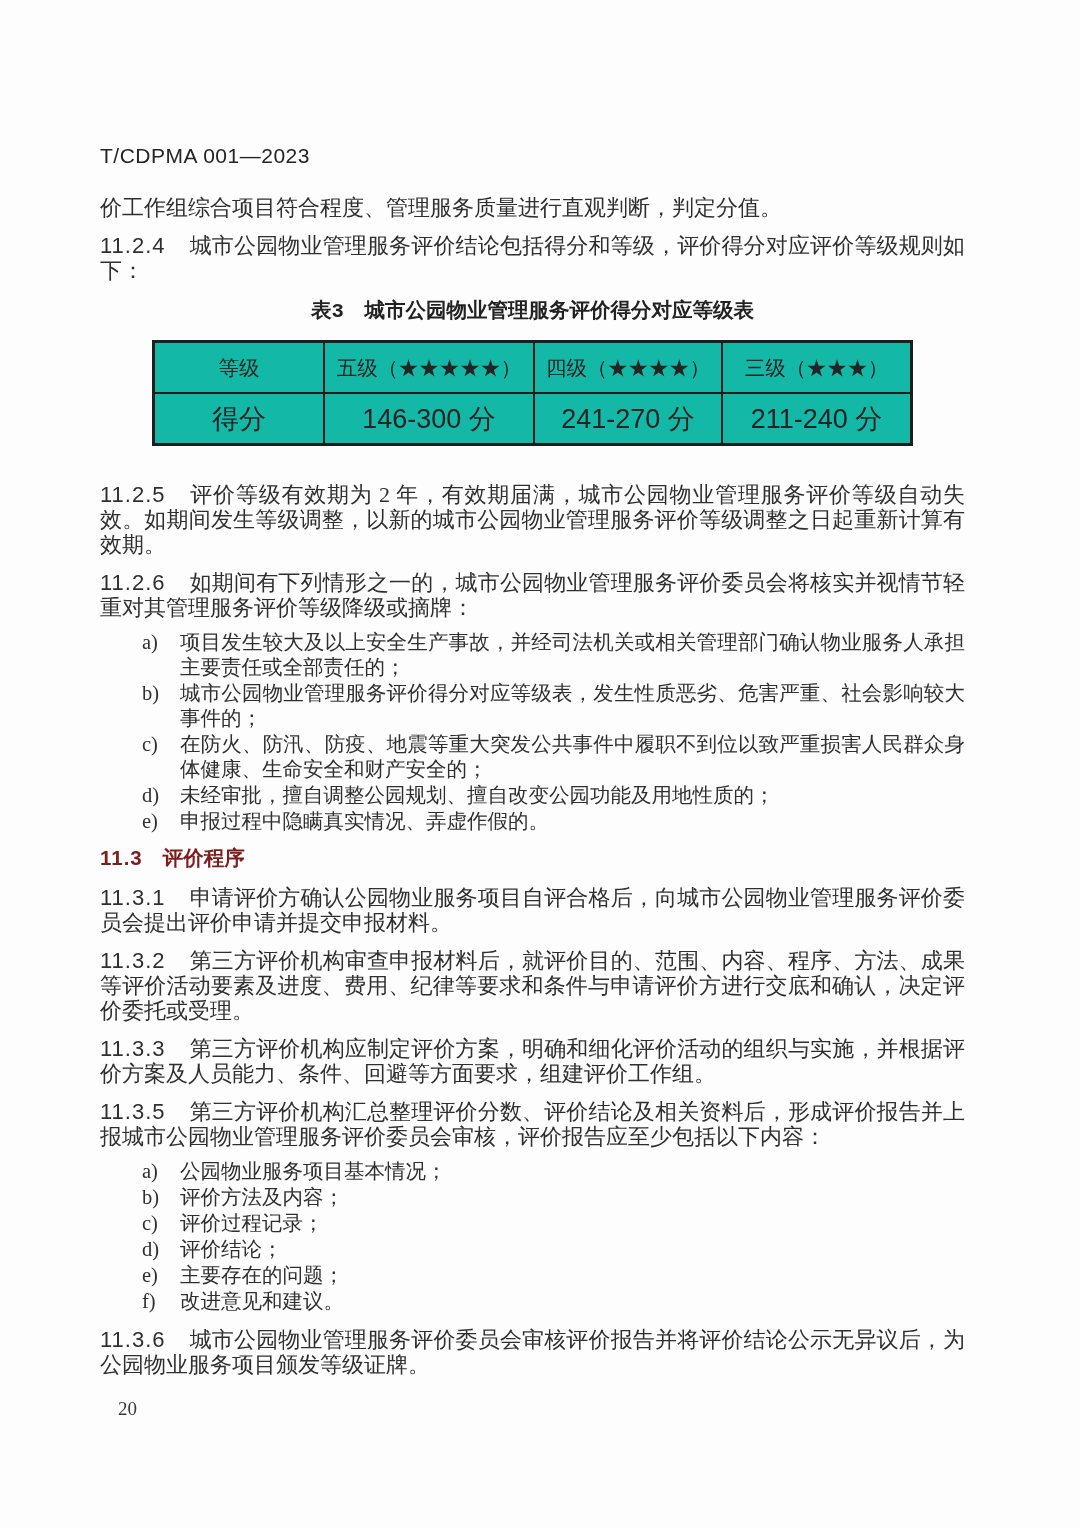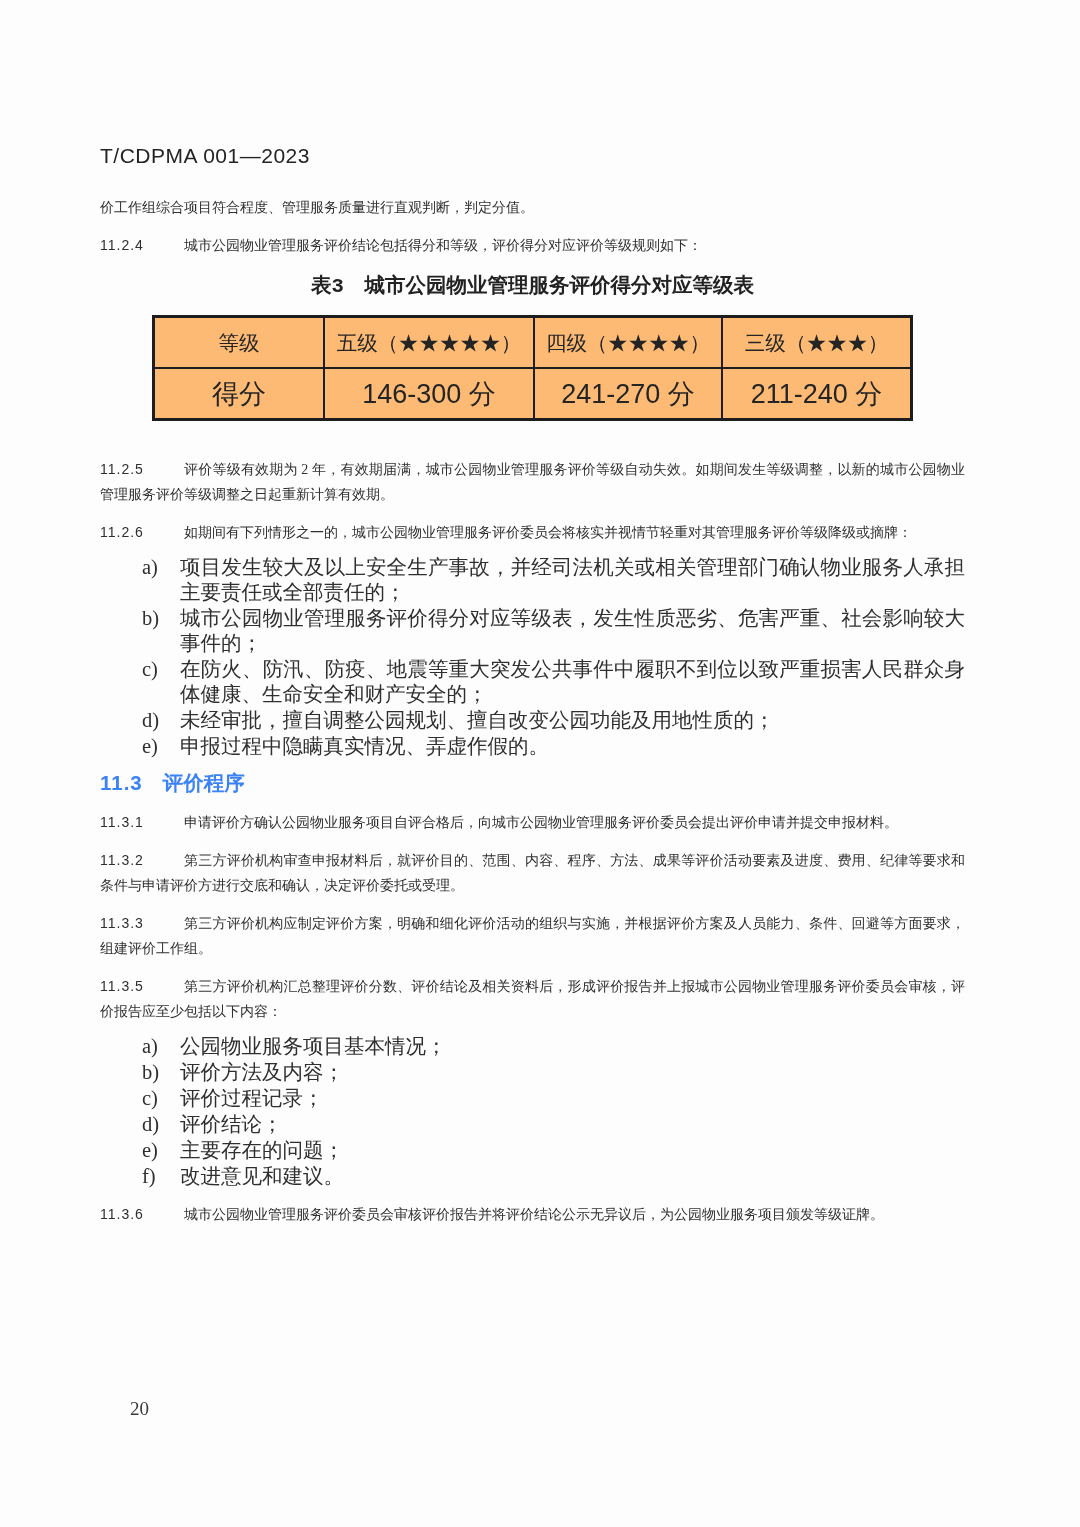--- a/index.html
+++ b/index.html
@@ -18,48 +18,48 @@
     top: 144px;
     width: 865px;
   }
   .doc-code {
     font-family: "Liberation Sans", sans-serif;
     font-size: 21px;
     letter-spacing: 0.5px;
     color: #242424;
   }
   .para {
-    font-size: 14px;
+    font-size: 22px;
     line-height: 25px;
     margin: 13px 0 0 0;
     text-align: justify;
   }
   .para.intro { margin-top: 27px; }
   .para.after-table { margin-top: 36px; }
   .num {
     font-family: "Liberation Sans", sans-serif;
     letter-spacing: 1px;
-    margin-right: 40px;
+    margin-right: 24px;
     white-space: nowrap;
   }
   .caption {
     margin-top: 13px;
     text-align: center;
     font-weight: 700;
     font-size: 20.5px;
     font-family: Liberation Mono, monospace;
     color: #222;
   }
   .tbl-wrap { margin-top: 16px; }
   table.tbl {
     border-collapse: collapse;
     margin: 10px auto;
     table-layout: fixed;
     border: 3px solid #1d1d1d;
-    background: #fdba74;
+    background: #14b8a6;
   }
   table.tbl td {
     border: 2px solid #1d1d1d;
     text-align: center;
     vertical-align: middle;
     font-size: 20.5px;
     height: 49px;
     padding: 0 4px;
     color: #242424;
   }
@@ -80,26 +80,26 @@
     flex: none;
     width: 38px;
     margin-left: 42px;
   }
   .list-item .txt { flex: 1; }
   .sec-heading {
     margin: 10px 0 0 0;
     font-size: 20.5px;
     font-weight: 700;
     font-family: "Liberation Sans", sans-serif;
-    color: #3b82f6;
+    color: #7f1d1d;
   }
   .sec-heading .num { margin-right: 20px; letter-spacing: 1px; }
   .page-num {
     position: absolute;
-    left: 130px;
+    left: 118px;
     top: 1398px;
     font-size: 19px;
     color: #3a3a3a;
     font-family: "Liberation Serif", serif;
   }
 </style>
 </head>
 <body>
 
 <div class="content">

